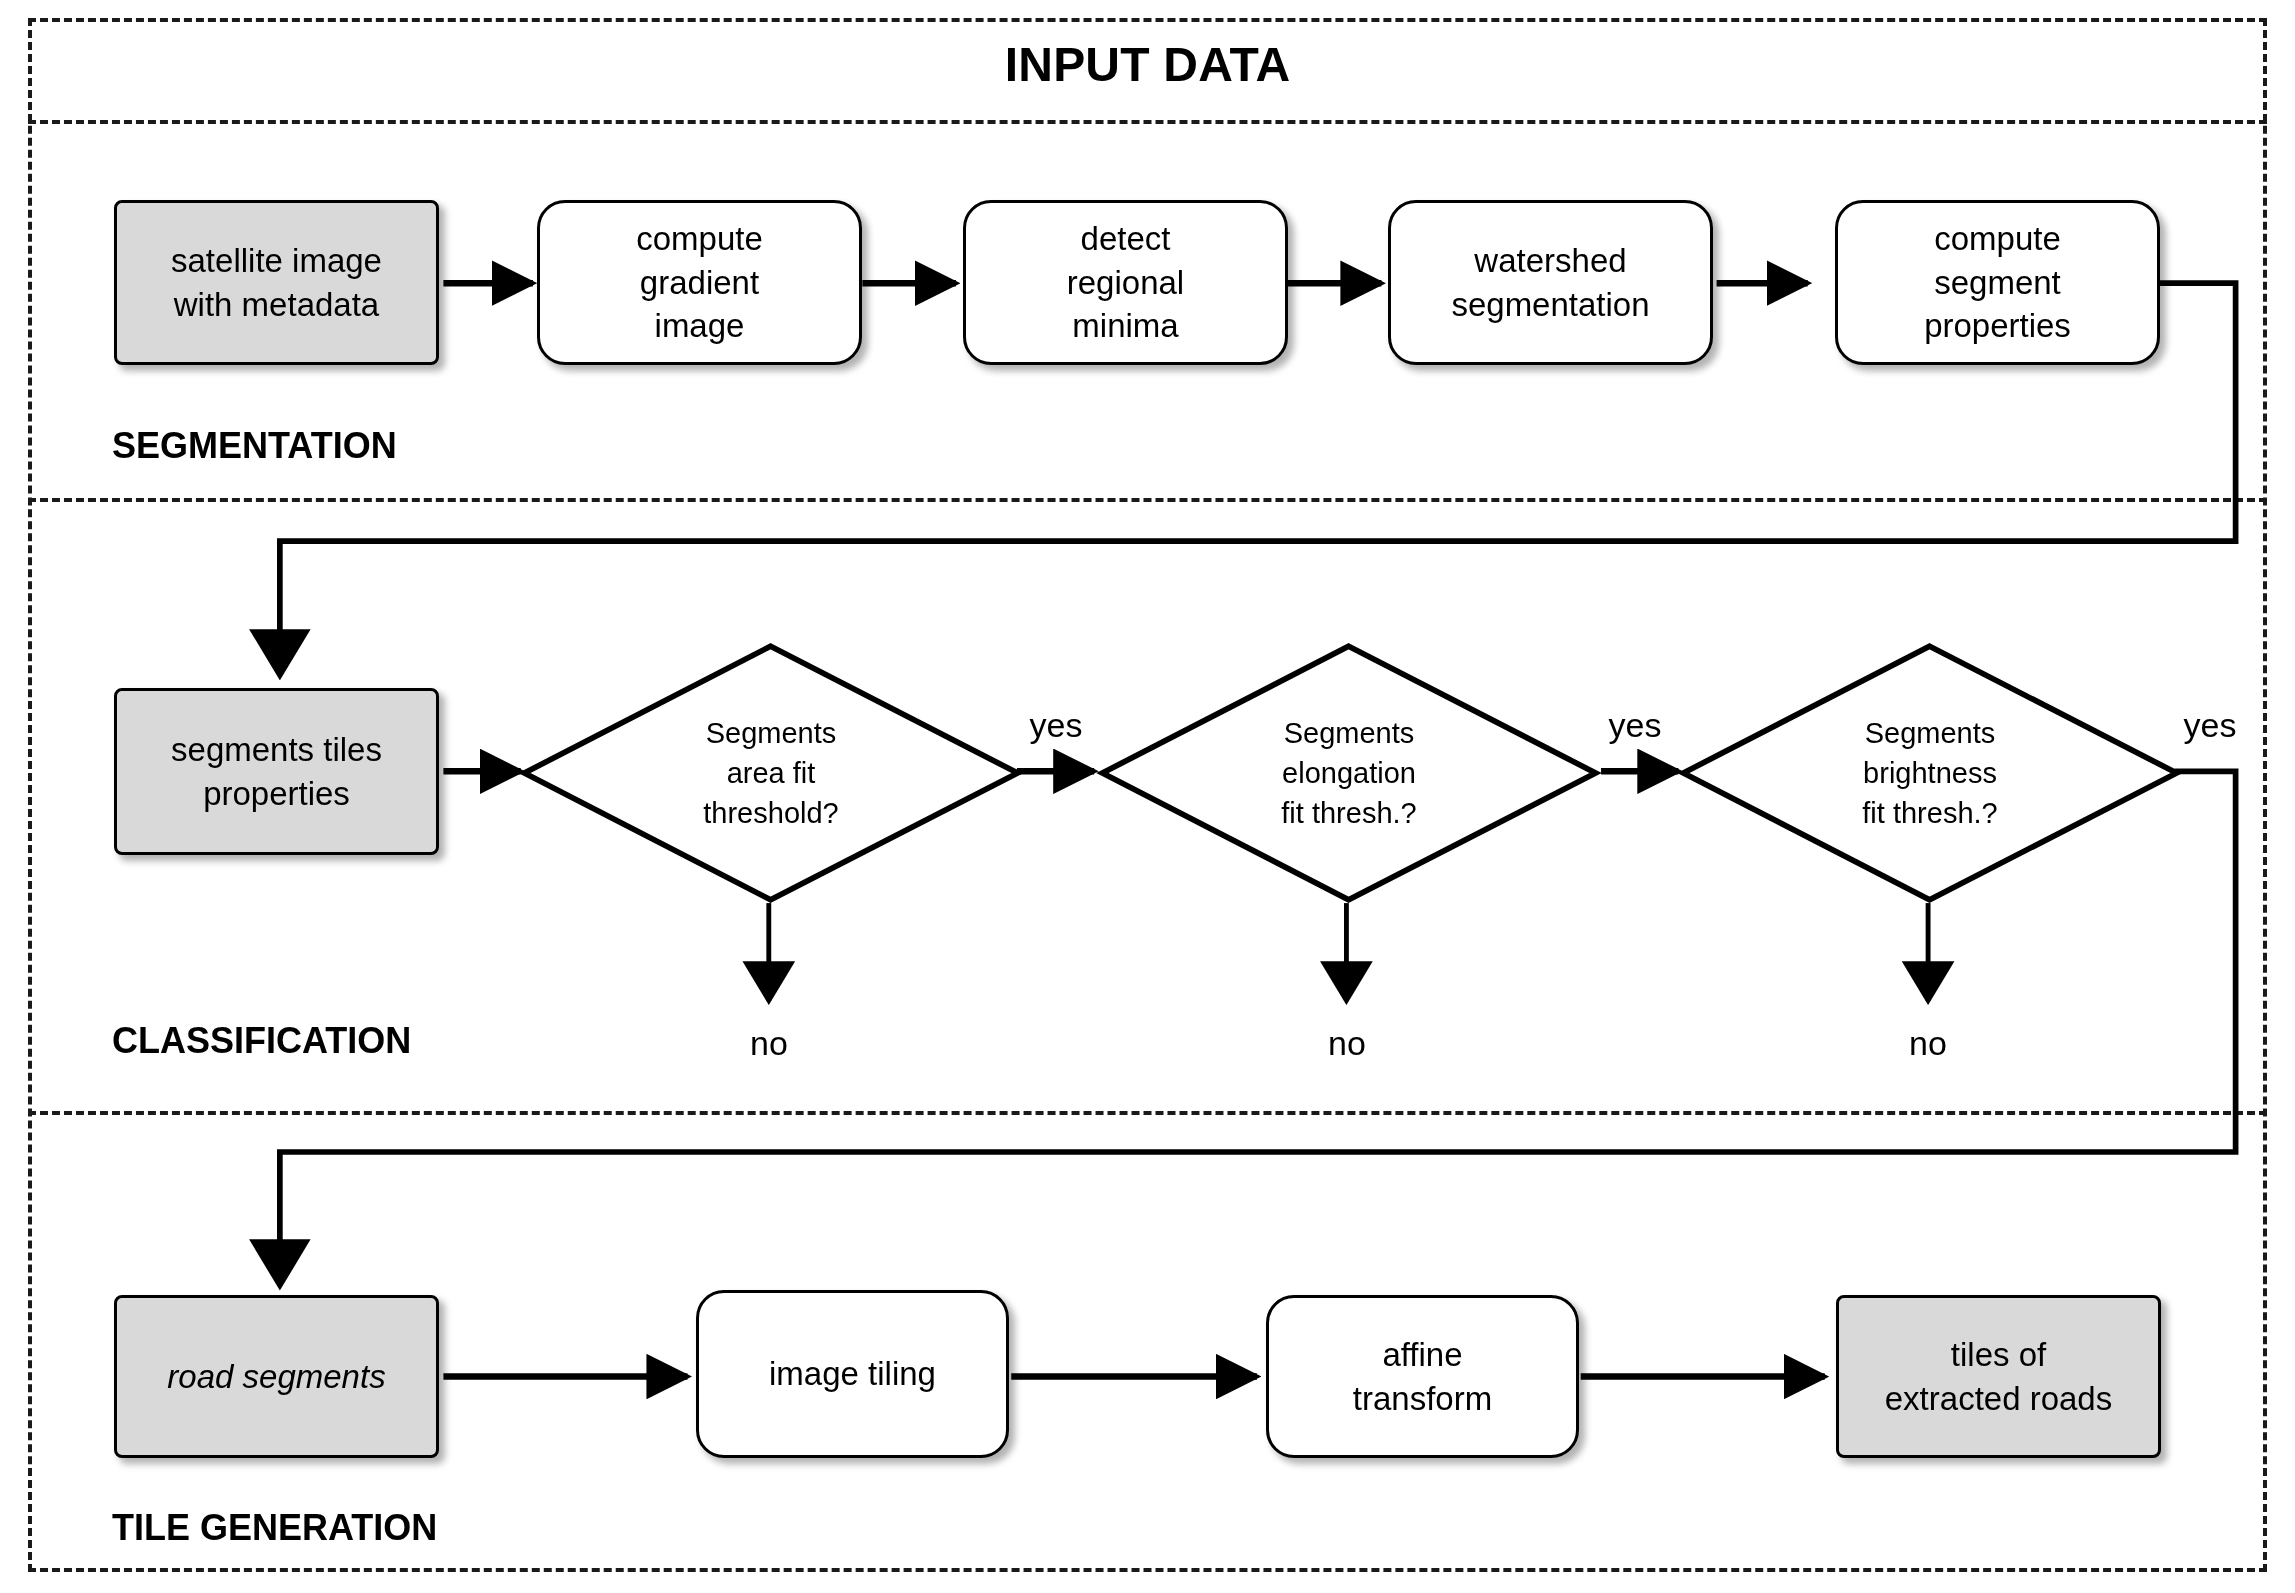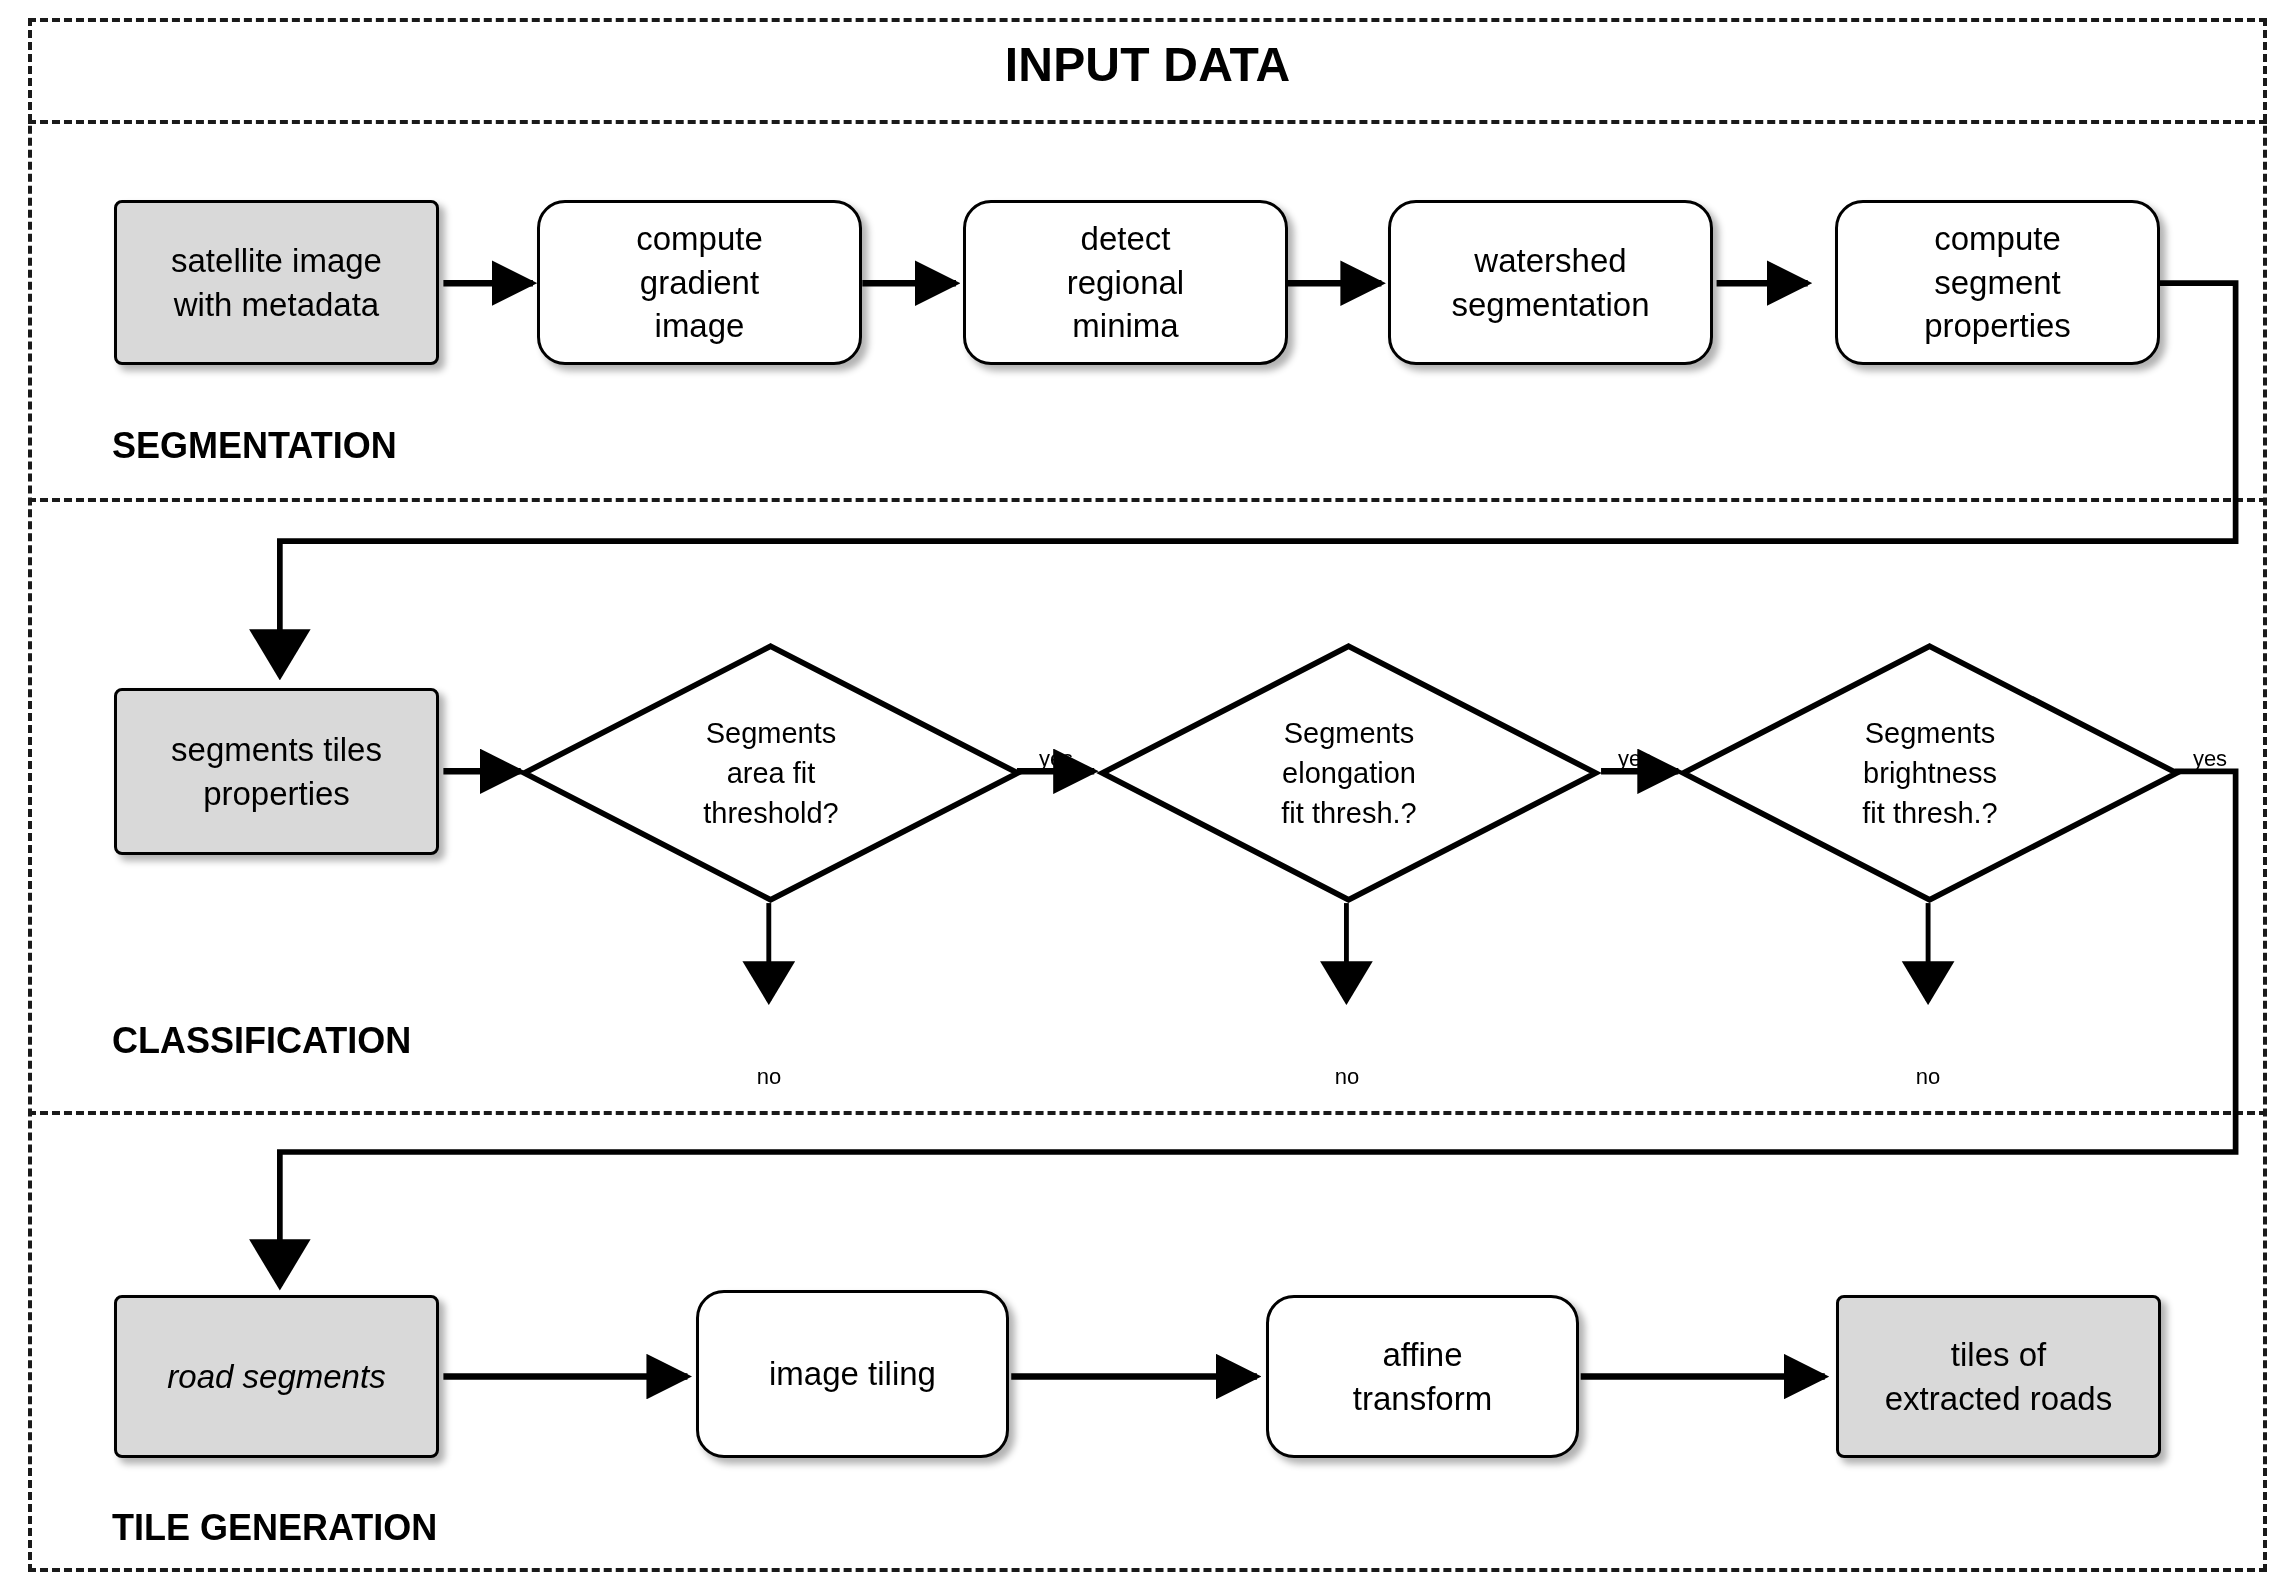--- a/index.html
+++ b/index.html
@@ -121,25 +121,24 @@
     left: 0;
     top: 0;
     width: 2295px;
     height: 1593px;
     pointer-events: none;
   }
 
   
   .edge-label {
     position: absolute;
-    font-size: 22px;
+    font-size: 34px;
     color: #000000;
     white-space: nowrap;
     text-align: center;
-    margin-top: 40px;
   }
 </style>
 </head>
 <body>
 
 <div id="canvas">
 
   <div class="outer-frame"></div>
   <div class="divider" style="top:120px;"></div>
   <div class="divider" style="top:498px;"></div>

